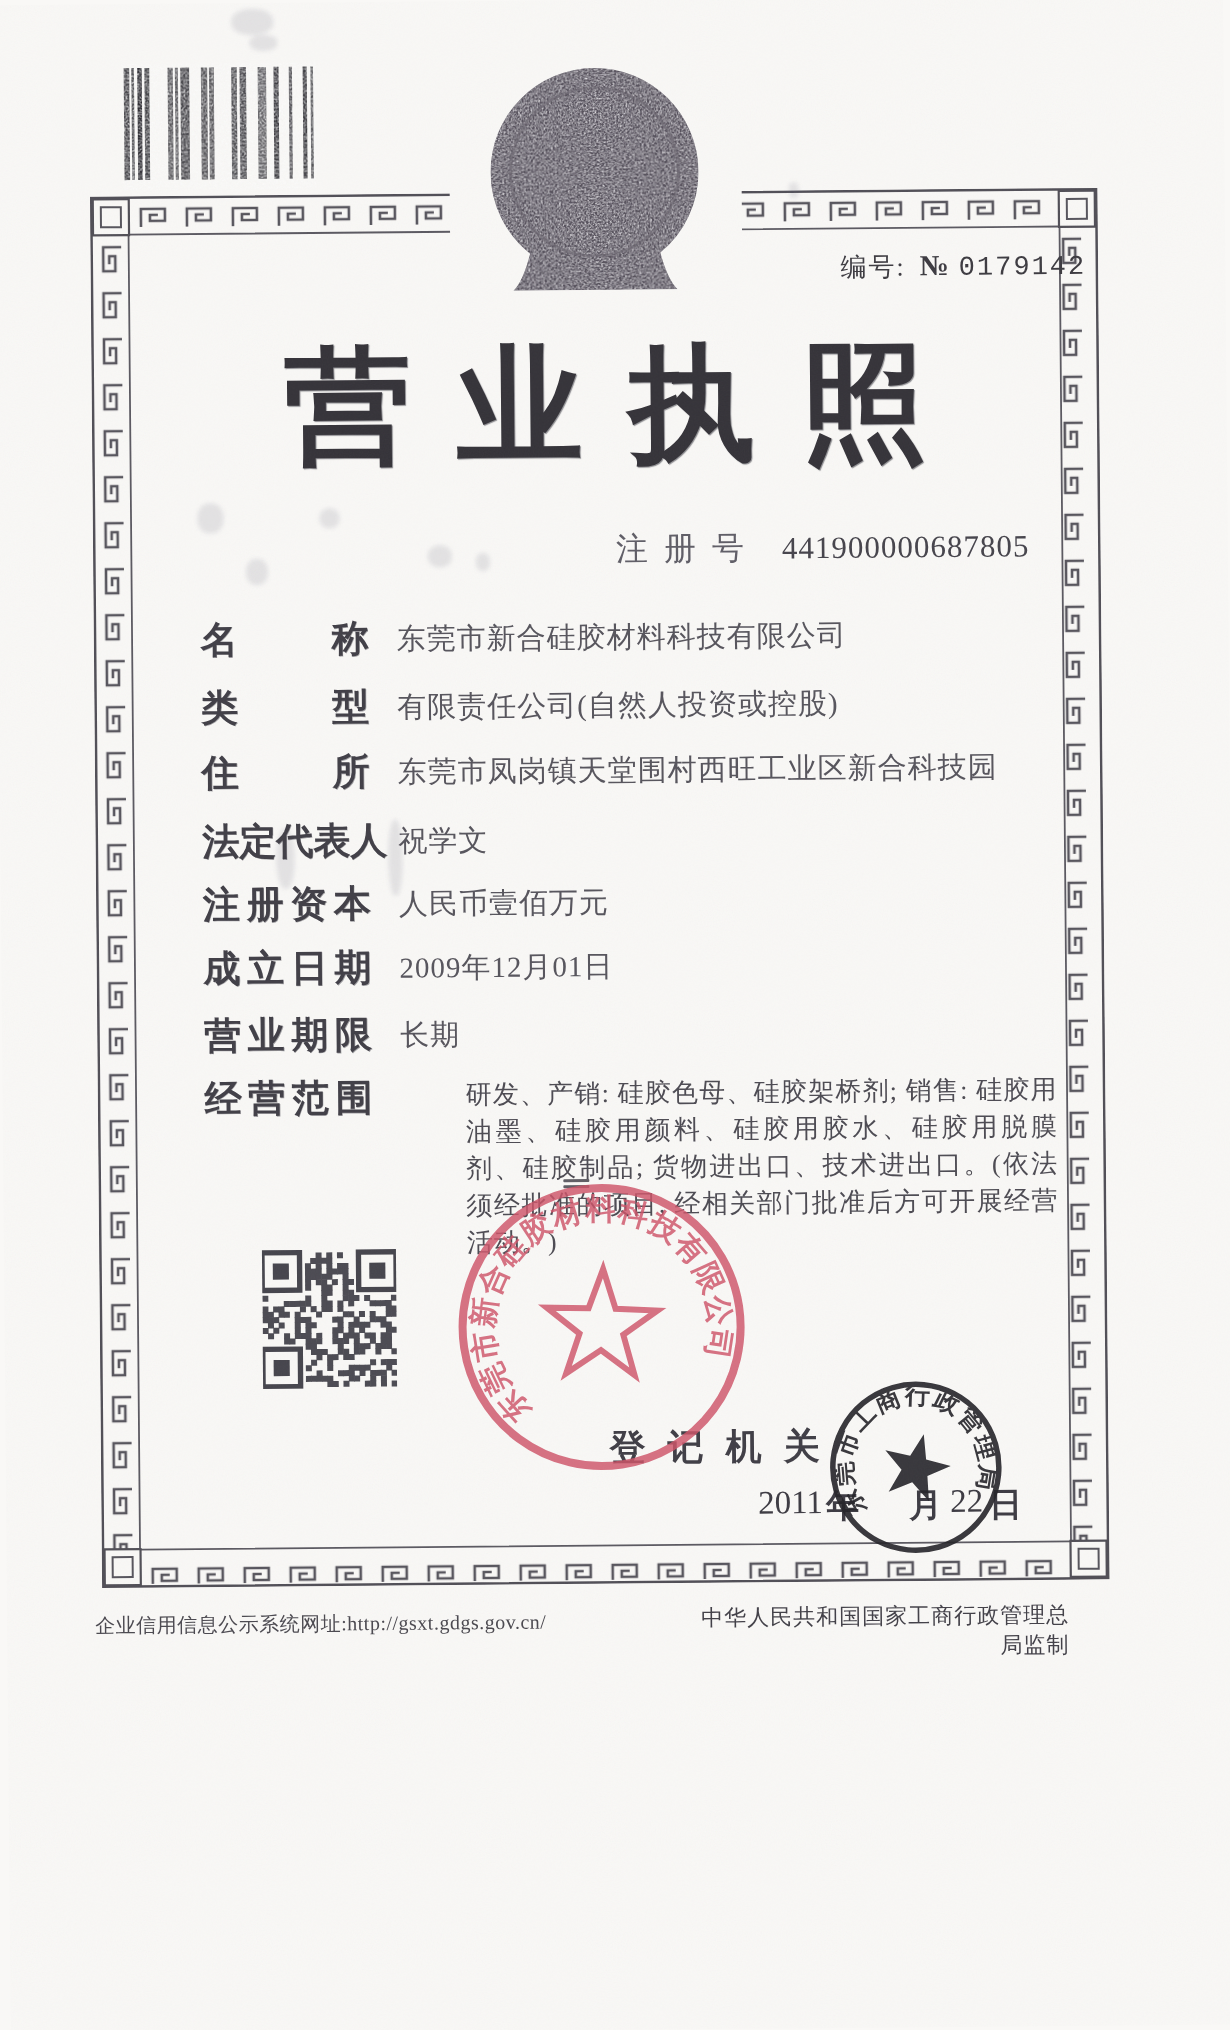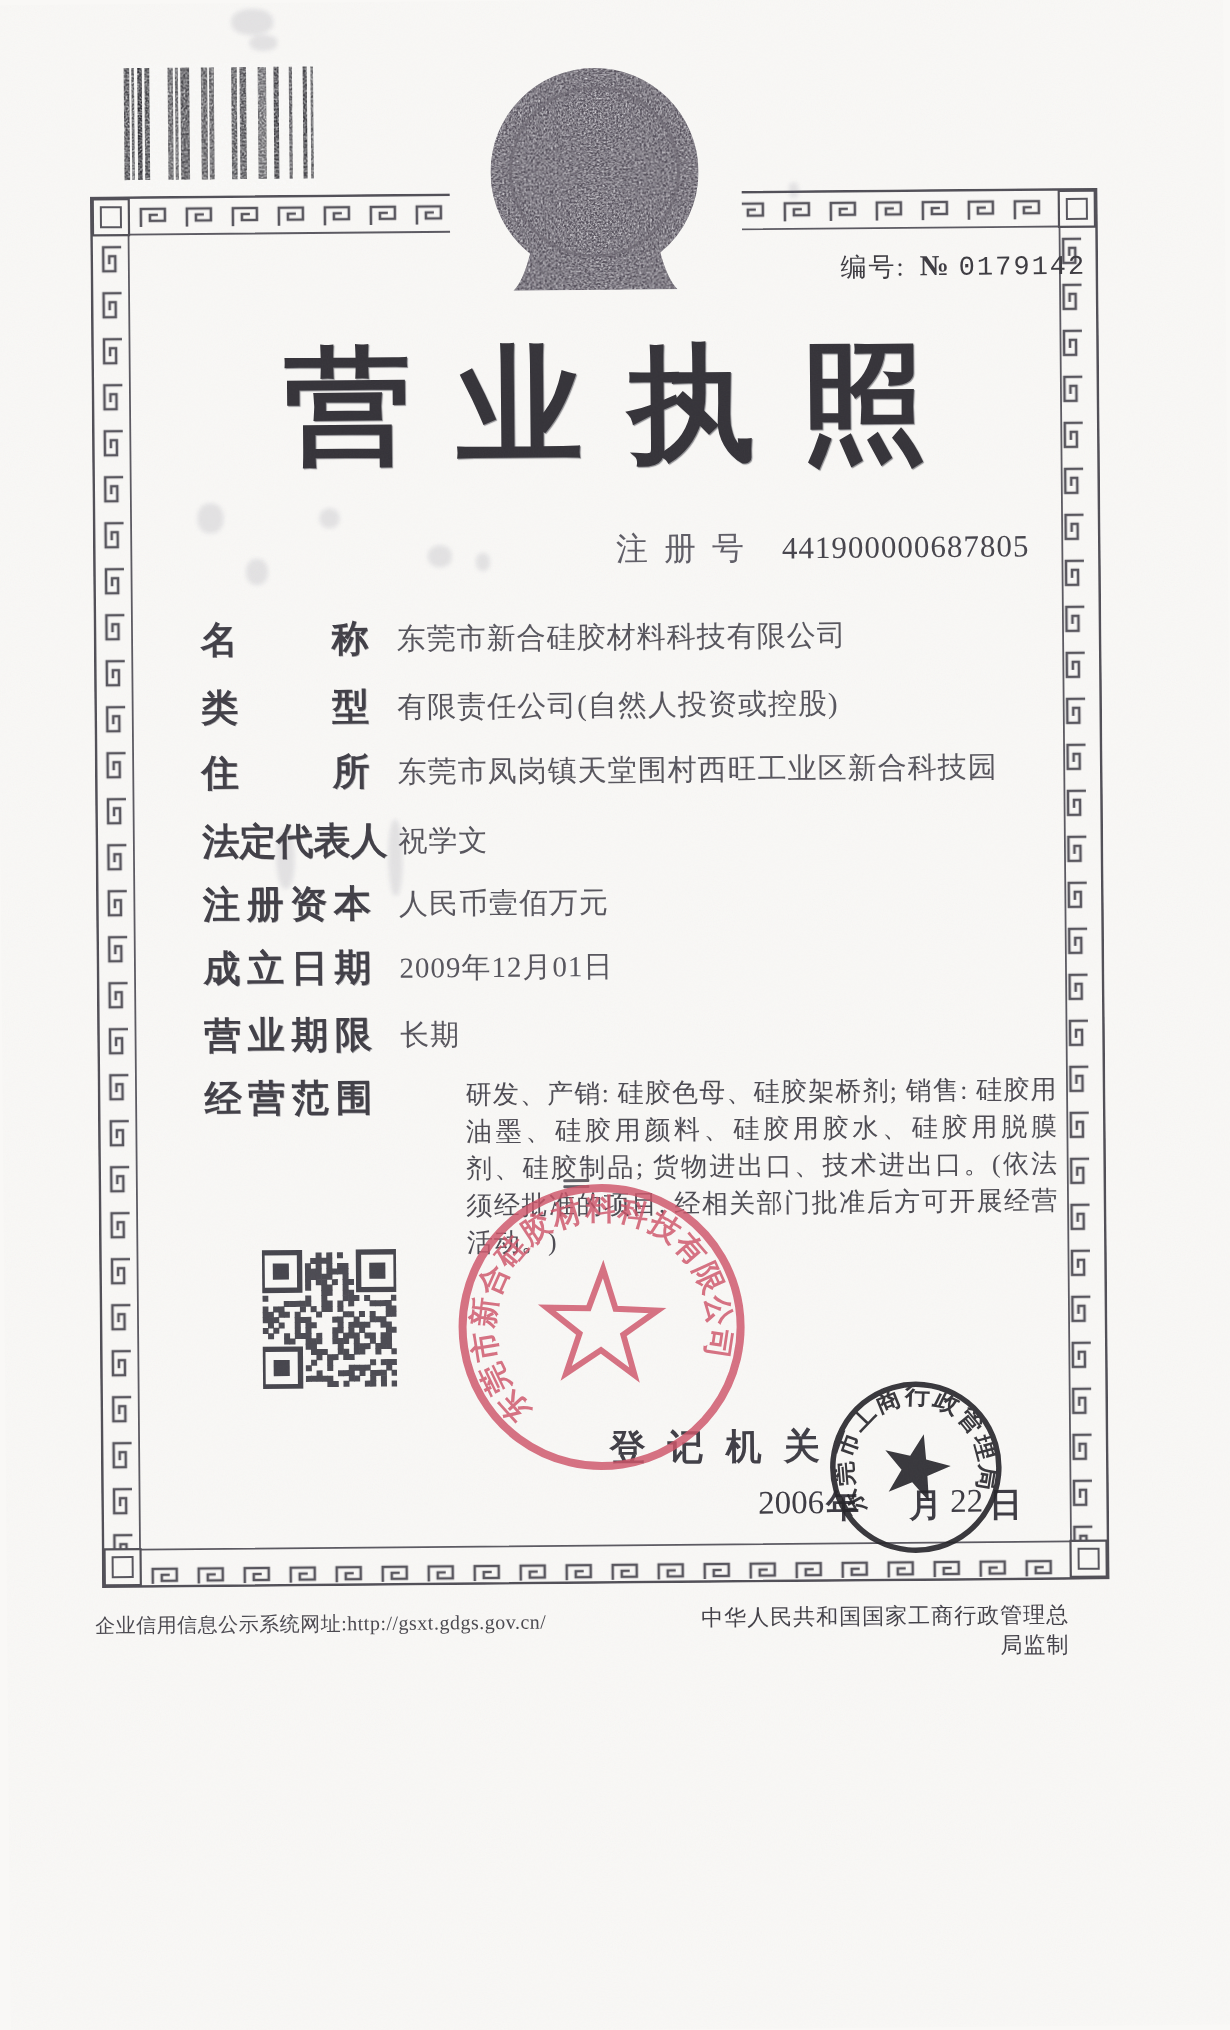--- a/index.html
+++ b/index.html
@@ -448,21 +448,21 @@
       <circle cx="150" cy="150" r="139" fill="none" stroke="#cf5368" stroke-width="8"></circle>
       <text font-size="30" letter-spacing="1" fill="#cf5368" font-weight="700" font-family="Liberation Serif, serif">
         <textPath href="#sealArc" startOffset="6">东莞市新合硅胶材料科技有限公司</textPath>
       </text>
       <polygon points="150,92 163.5,131.5 205.4,132.1 171.9,157.2 184.2,197.2 150,173.1 115.8,197.2 128.1,157.2 94.6,132.1 136.5,131.5" fill="none" stroke="#cf5368" stroke-width="6" transform="rotate(10 150 150)"></polygon>
     </g>
   </svg>
 
   <div class="registrar">登记机关</div>
   <div class="dateline">
-    <span class="d-year">2006</span>
+    <span class="d-year">2011</span>
     <span class="d-year-u">年</span>
     <span class="d-month-u">月</span>
     <span class="d-day">22</span>
     <span class="d-day-u">日</span>
   </div>
 
   <svg class="registry-seal" width="180" height="180">
     <defs>
       <path id="regArc" d="M 48.9,139 A 64,64 0 1 1 131.1,139" fill="none"></path>
     </defs>

